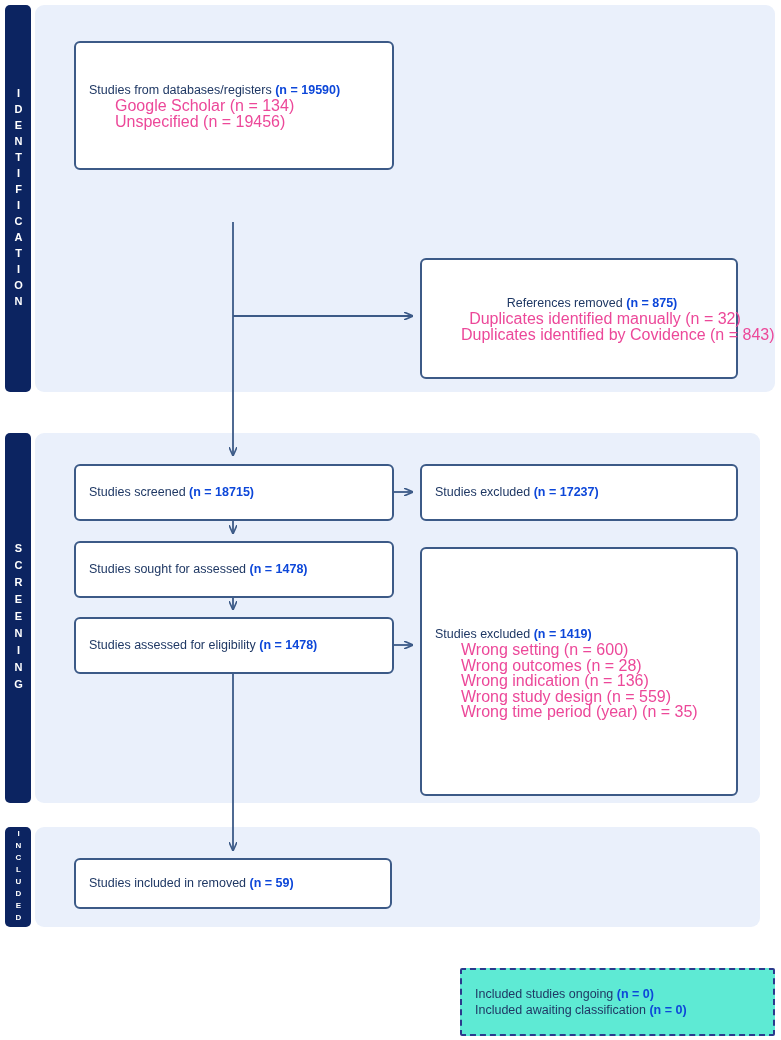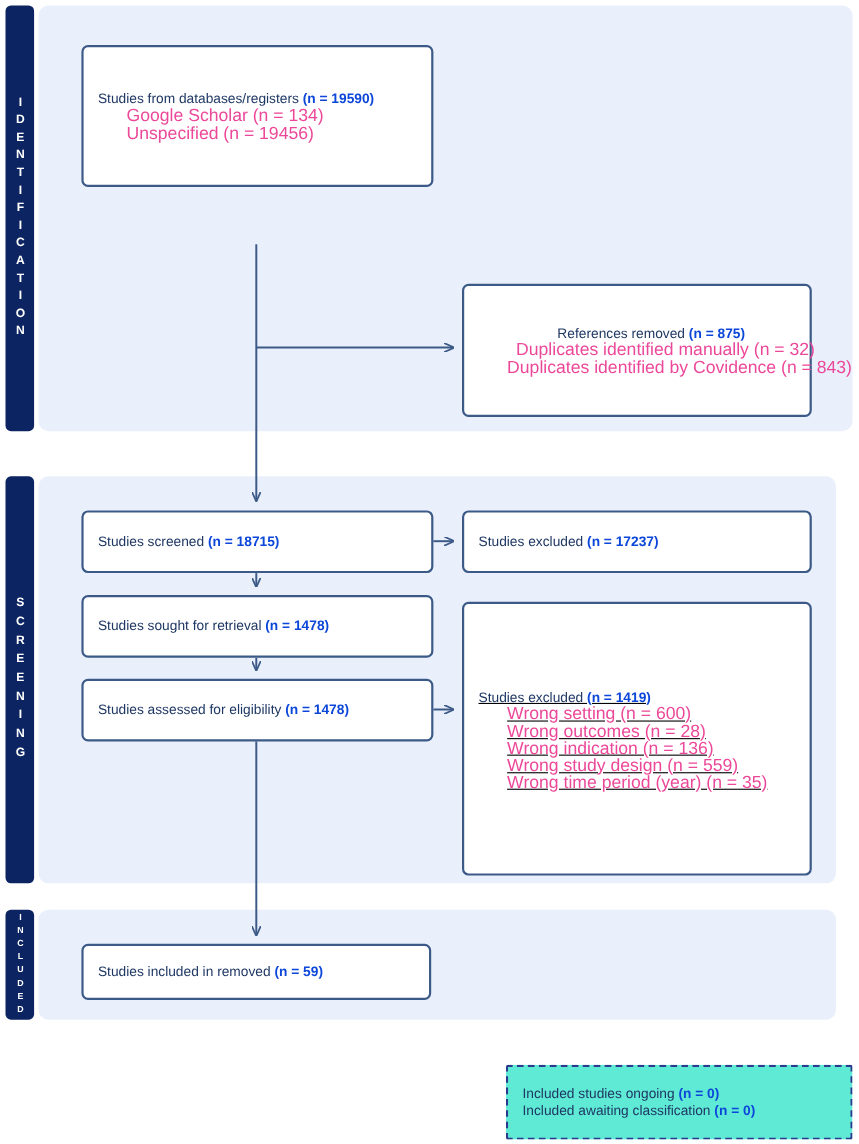--- a/index.html
+++ b/index.html
@@ -94,21 +94,21 @@
     white-space: nowrap;
   }
 
   
   .box-databases   { left: 74px;  top: 41px;  width: 320px; height: 129px; }
   .box-references  { left: 420px; top: 258px; width: 318px; height: 121px; text-align: center; }
   .box-screened    { left: 74px;  top: 464px; width: 320px; height: 57px;  }
   .box-excluded1   { left: 420px; top: 464px; width: 318px; height: 57px;  }
   .box-sought      { left: 74px;  top: 541px; width: 320px; height: 57px;  }
   .box-assessed    { left: 74px;  top: 617px; width: 320px; height: 57px;  }
-  .box-excluded2   { left: 420px; top: 547px; width: 318px; height: 249px; text-decoration: underline; }
+  .box-excluded2   { left: 420px; top: 547px; width: 318px; height: 249px; }
   .box-included    { left: 74px;  top: 858px; width: 318px; height: 51px;  }
   .box-other       { left: 460px; top: 968px; width: 315px; height: 68px;  }
 
   .box-excluded2 .box-inner { padding-top: 2px; }
 
   
   svg.connectors {
     position: absolute;
     left: 0;
     top: 0;
@@ -194,21 +194,21 @@
     <div class="box-inner">
       <div class="line-main">
         <span>Studies excluded </span><span class="count">(n = 17237)</span>
       </div>
     </div>
   </div>
 
   <div class="box box-sought">
     <div class="box-inner">
       <div class="line-main">
-        <span>Studies sought for retrieval </span><span class="count">(n = 1478)</span>
+        <span>Studies sought for assessed </span><span class="count">(n = 1478)</span>
       </div>
     </div>
   </div>
 
   <div class="box box-assessed">
     <div class="box-inner">
       <div class="line-main">
         <span>Studies assessed for eligibility </span><span class="count">(n = 1478)</span>
       </div>
     </div>

